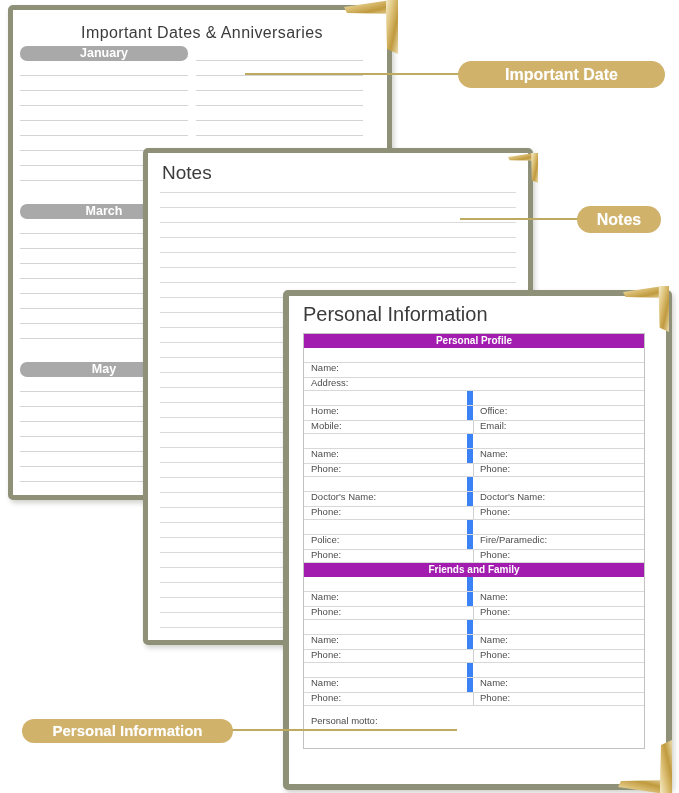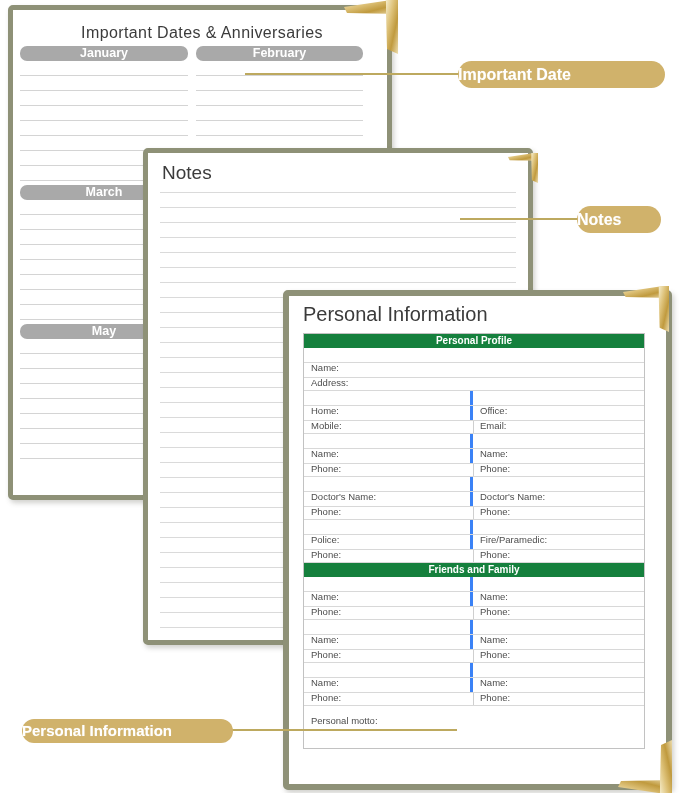--- a/index.html
+++ b/index.html
@@ -23,55 +23,55 @@
     font-size:16px; color:#3b3b3b; letter-spacing:0.4px;
   }
   .columns { position:absolute; left:7px; top:36px; }
   .month-col { position:absolute; top:0; }
   #col-left  { left:0;    width:168px; }
   #col-right { left:176px; width:167px; }
   .month-bar {
     height:15px; background:#a9a9a9; color:#ffffff; font-size:12.5px;
     font-weight:bold; text-align:center; line-height:15px;border-radius:7px;
   }
-  .month-bar.mt { margin-top:4px; }
+  .month-bar.mt { margin-top:23px; }
   .month-bar.ghost { background:transparent; color:transparent; }
   .rule { height:15px; box-sizing:border-box; border-bottom:1px solid #d4d4d4; }
 
   
   .notes-title { position:absolute; left:14px; top:9px; font-size:19px; color:#3b3b3b; }
   .notes-lines { position:absolute; left:12px; right:12px; top:39px; }
   .nrule { height:15px; box-sizing:border-box; border-top:1px solid #dadada; }
 
   
   .personal-title { position:absolute; left:14px; top:7px; font-size:20px; color:#3b3b3b; }
   .info-table {
     position:absolute; left:14px; top:37px; width:340px;
     border:1px solid #c2c2c2; background:#ffffff;
   }
   .sec-header {
-    height:14px; background:#15803d; color:#ffffff; font-weight:bold;
+    height:14px; background:#a21caf; color:#ffffff; font-weight:bold;
     font-size:10px; text-align:center; line-height:14px;
   }
   .t-row { box-sizing:border-box; border-bottom:1px solid #d8d8d8; position:relative; }
   .t-row.full { height:15px; }
   .t-row.cols { height:15px; display:flex; }
   .t-row.gapr { height:13px; }
-  .cell-l { width:169px; box-sizing:border-box; border-right:3px solid #3b82f6; }
+  .cell-l { width:169px; box-sizing:border-box; border-right:6px solid #3b82f6; }
   .cell-r { flex:1; }
   .flabel { display:block; font-size:9.5px; color:#4d4d4d; padding:14px 0 0 7px; white-space:nowrap; }
   .gap-divider { position:absolute; left:169px; top:0; bottom:0; width:1px; background:#cfcfcf; }
   .motto-row { height:42px; border-bottom:none; }
   .motto-row .flabel { padding-top:9px; }
 
   
   .pointer-line { position:absolute; height:2px; background:#bda95f; z-index:7; }
   .pill {
     position:absolute; background:#d0b26b; color:#ffffff; font-weight:bold;
-    z-index:8; border-radius:14px;
+    text-align:center; z-index:8; border-radius:14px;
     text-shadow:0 0 1px rgba(255,255,255,0.4);
   }
   #pill-important { left:458px; top:61px;  width:207px; height:27px; line-height:27px; font-size:16px; }
   #line-important { left:245px; top:73px;  width:215px; }
   #pill-notes     { left:577px; top:206px; width:84px;  height:27px; line-height:27px; font-size:16px; }
   #line-notes     { left:460px; top:218px; width:120px; }
   #pill-personal  { left:22px;  top:719px; width:211px; height:24px; line-height:24px; font-size:15px; }
   #line-personal  { left:230px; top:729px; width:227px; }
 
   
@@ -112,21 +112,20 @@
           <div class="rule"></div>
           <div class="rule"></div>
           <div class="rule"></div>
           <div class="rule"></div>
           <div class="rule"></div>
           <div class="rule"></div>
           <div class="rule"></div>
           <div class="rule"></div>
         </div>
       <div class="month-col" id="col-right">
-          <div class="month-bar">February</div>
           <div class="rule"></div>
           <div class="rule"></div>
           <div class="rule"></div>
           <div class="rule"></div>
           <div class="rule"></div>
           <div class="rule"></div>
           <div class="rule"></div>
           <div class="rule"></div>
           <div class="month-bar mt ghost"></div>
           <div class="rule"></div>

